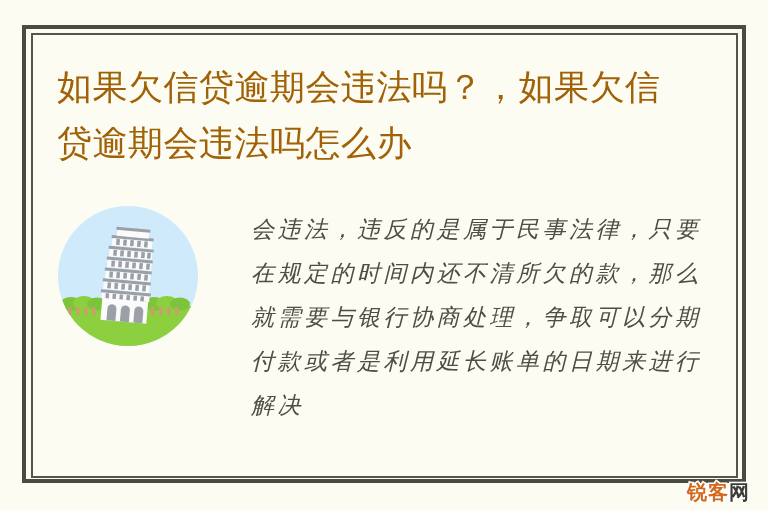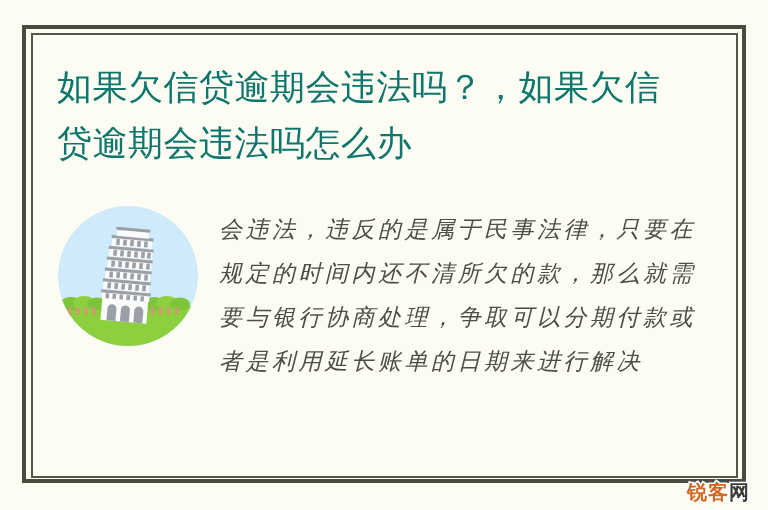--- a/index.html
+++ b/index.html
@@ -52,21 +52,21 @@
     height: 445px;
     box-sizing: border-box;
   }
 
   
   .title {
     position: absolute;
     left: 26px;
     top: 26px;
     width: 610px;
-    color: #0f766e;
+    color: #a16207;
     font-size: 35px;
     line-height: 56px;
     font-weight: 400;
     letter-spacing: 0.5px;
     white-space: pre-line;
   }
 
   
   .body-row {
     position: absolute;
@@ -82,21 +82,21 @@
     position: relative;
     width: 142px;
     height: 142px;
     flex: 0 0 142px;
     margin-top: 4px;
   }
   .illus svg { display: block; }
 
   
   .article {
-    margin-left: 20px;
+    margin-left: 52px;
     flex: 1 1 auto;
     color: #4f4e45;
     font-size: 23px;
     line-height: 44px;
     letter-spacing: 3.5px;
     font-family: "DejaVu Serif", "Liberation Serif", serif;
     font-style: italic;
     font-weight: 400;
     text-align: left;
     word-break: break-all;

